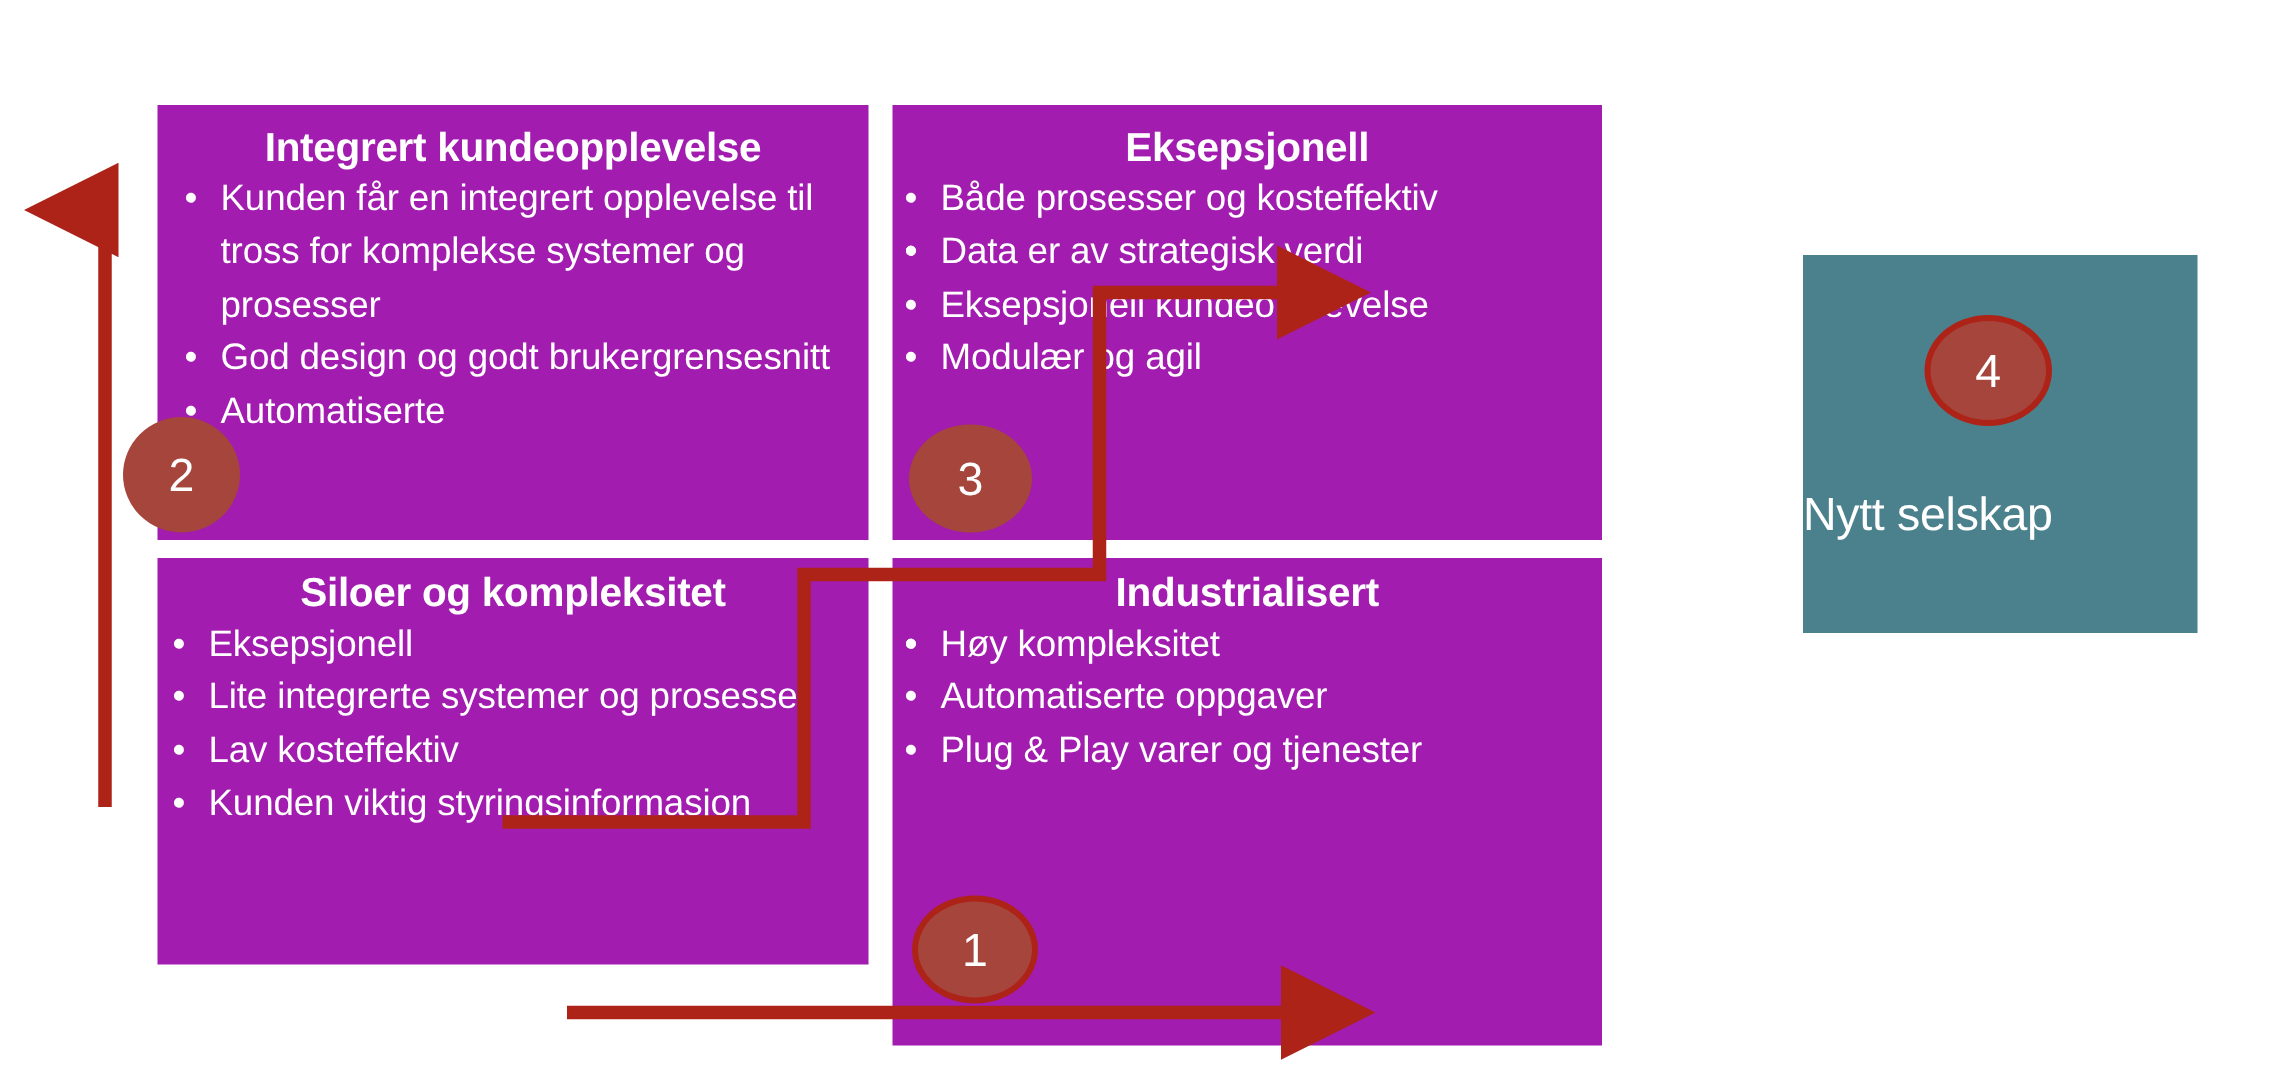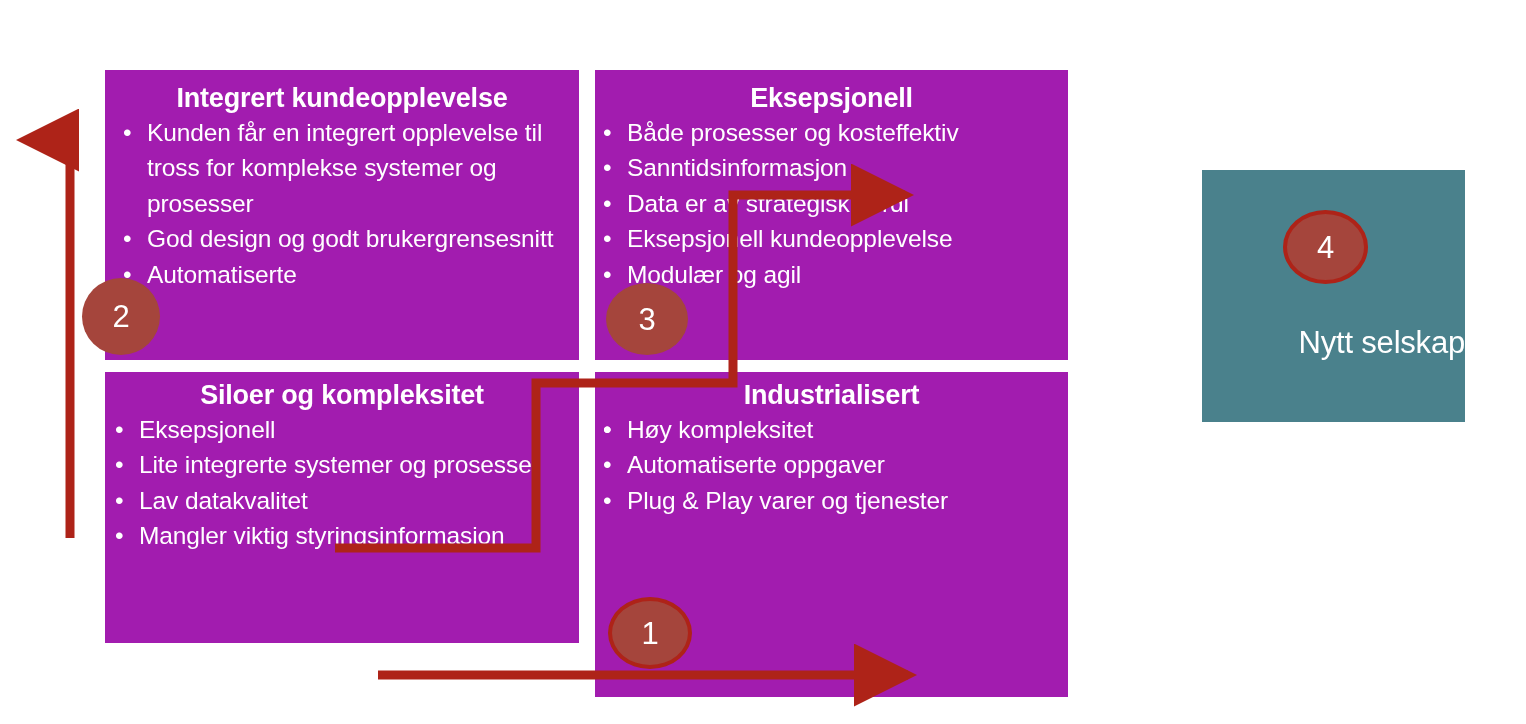--- a/index.html
+++ b/index.html
@@ -79,21 +79,21 @@
     top: 170px;
     width: 263px;
     height: 252px;
     background: #4A818C;
   }
   #side-box-label {
     position: absolute;
     left: 0;
     right: 0;
     top: 155px;
-    text-align: right;
+    text-align: left;
     color: #ffffff;
     font-size: 31px;
     letter-spacing: -0.2px;
   }
 
   
   .marker {
     position: absolute;
     border-radius: 50%;
     background: #A5453C;
@@ -140,34 +140,34 @@
         <li><span class="dot">•</span><span>Kunden får en integrert opplevelse til tross for komplekse systemer og prosesser</span></li>
         <li><span class="dot">•</span><span>God design og godt brukergrensesnitt</span></li>
         <li><span class="dot">•</span><span>Automatiserte</span></li>
       </ul>
     </div>
 
     <div class="quad" id="quad-tr">
       <div class="quad-title">Eksepsjonell</div>
       <ul class="bullets">
         <li><span class="dot">•</span><span>Både prosesser og kosteffektiv</span></li>
-        <li><span class="dot">•</span><span>Sanntidsinformasjon</span></li>
+        <li><span class="dot">•</span></li>
         <li><span class="dot">•</span><span>Data er av strategisk verdi</span></li>
         <li><span class="dot">•</span><span>Eksepsjonell kundeopplevelse</span></li>
         <li><span class="dot">•</span><span>Modulær og agil</span></li>
       </ul>
     </div>
 
     <div class="quad" id="quad-bl">
       <div class="quad-title">Siloer og kompleksitet</div>
       <ul class="bullets">
         <li><span class="dot">•</span><span>Eksepsjonell</span></li>
         <li><span class="dot">•</span><span>Lite integrerte systemer og prosesser</span></li>
-        <li><span class="dot">•</span><span>Lav datakvalitet</span></li>
-        <li><span class="dot">•</span><span>Mangler viktig styringsinformasjon</span></li>
+        <li><span class="dot">•</span><span>Lav kosteffektiv</span></li>
+        <li><span class="dot">•</span><span>Kunden viktig styringsinformasjon</span></li>
       </ul>
     </div>
 
     <div class="quad" id="quad-br">
       <div class="quad-title">Industrialisert</div>
       <ul class="bullets">
         <li><span class="dot">•</span></li>
         <li><span class="dot">•</span><span>Høy kompleksitet</span></li>
         <li><span class="dot">•</span><span>Automatiserte oppgaver</span></li>
         <li><span class="dot">•</span><span>Plug &amp; Play varer og tjenester</span></li>

